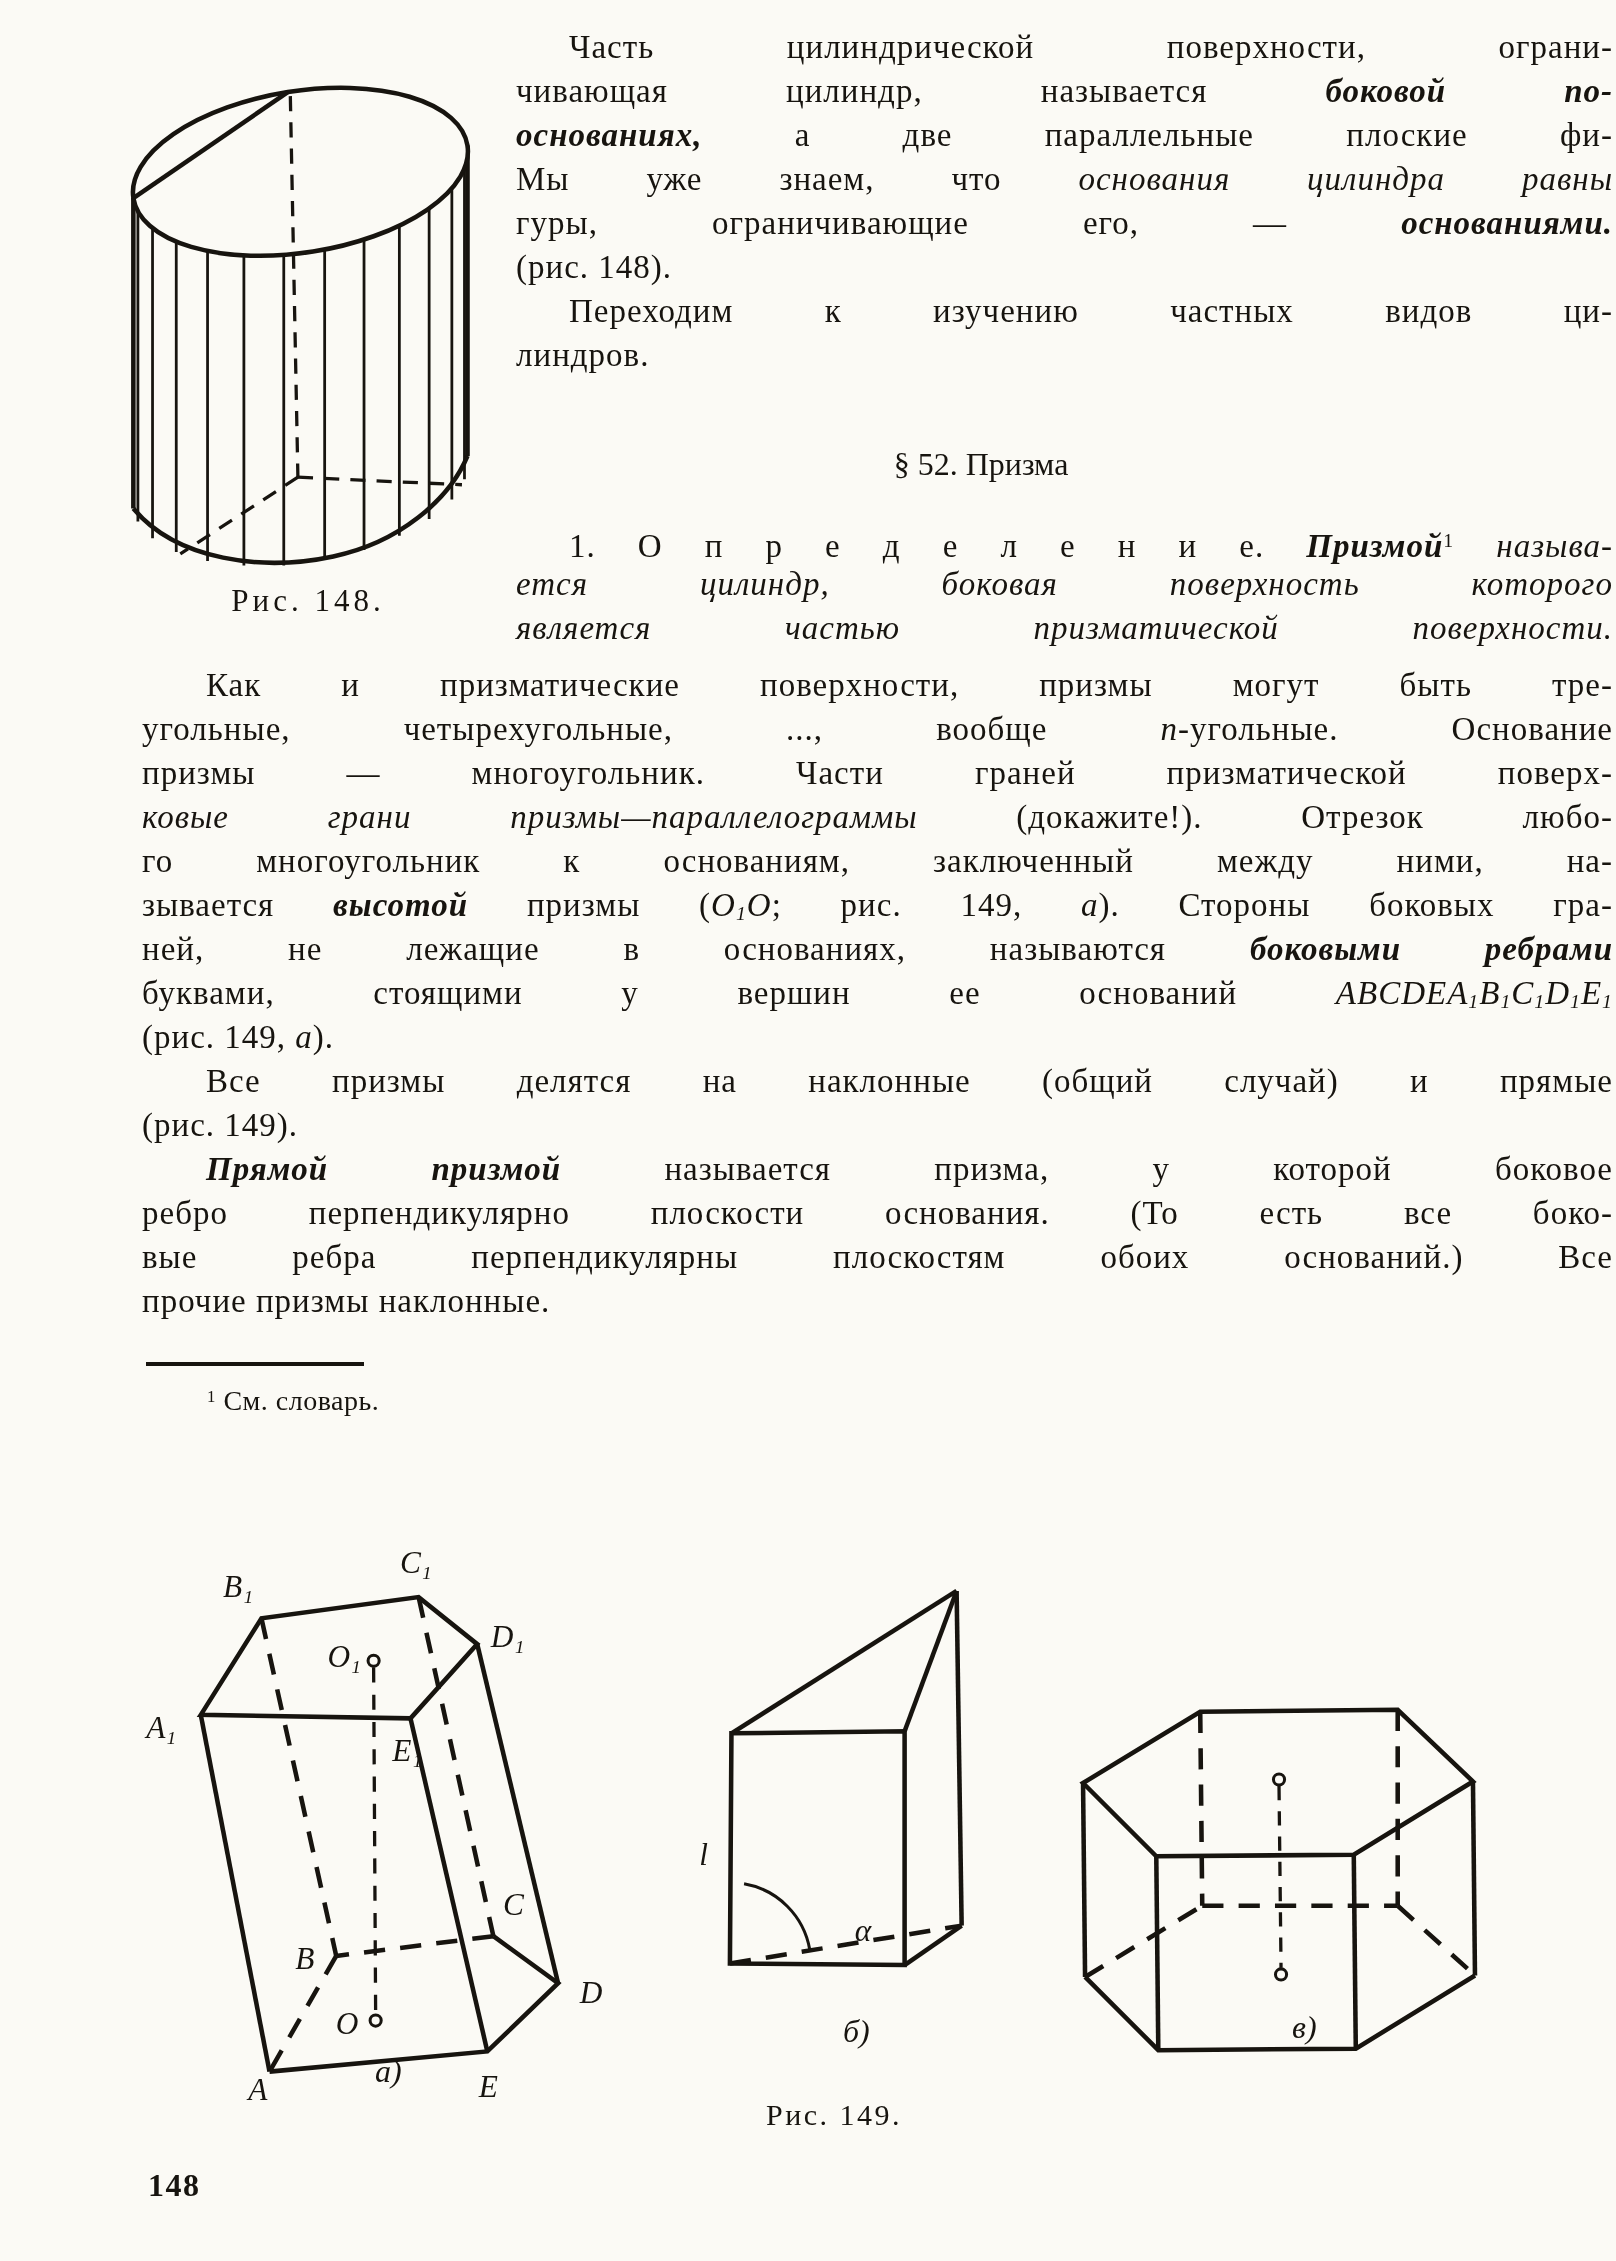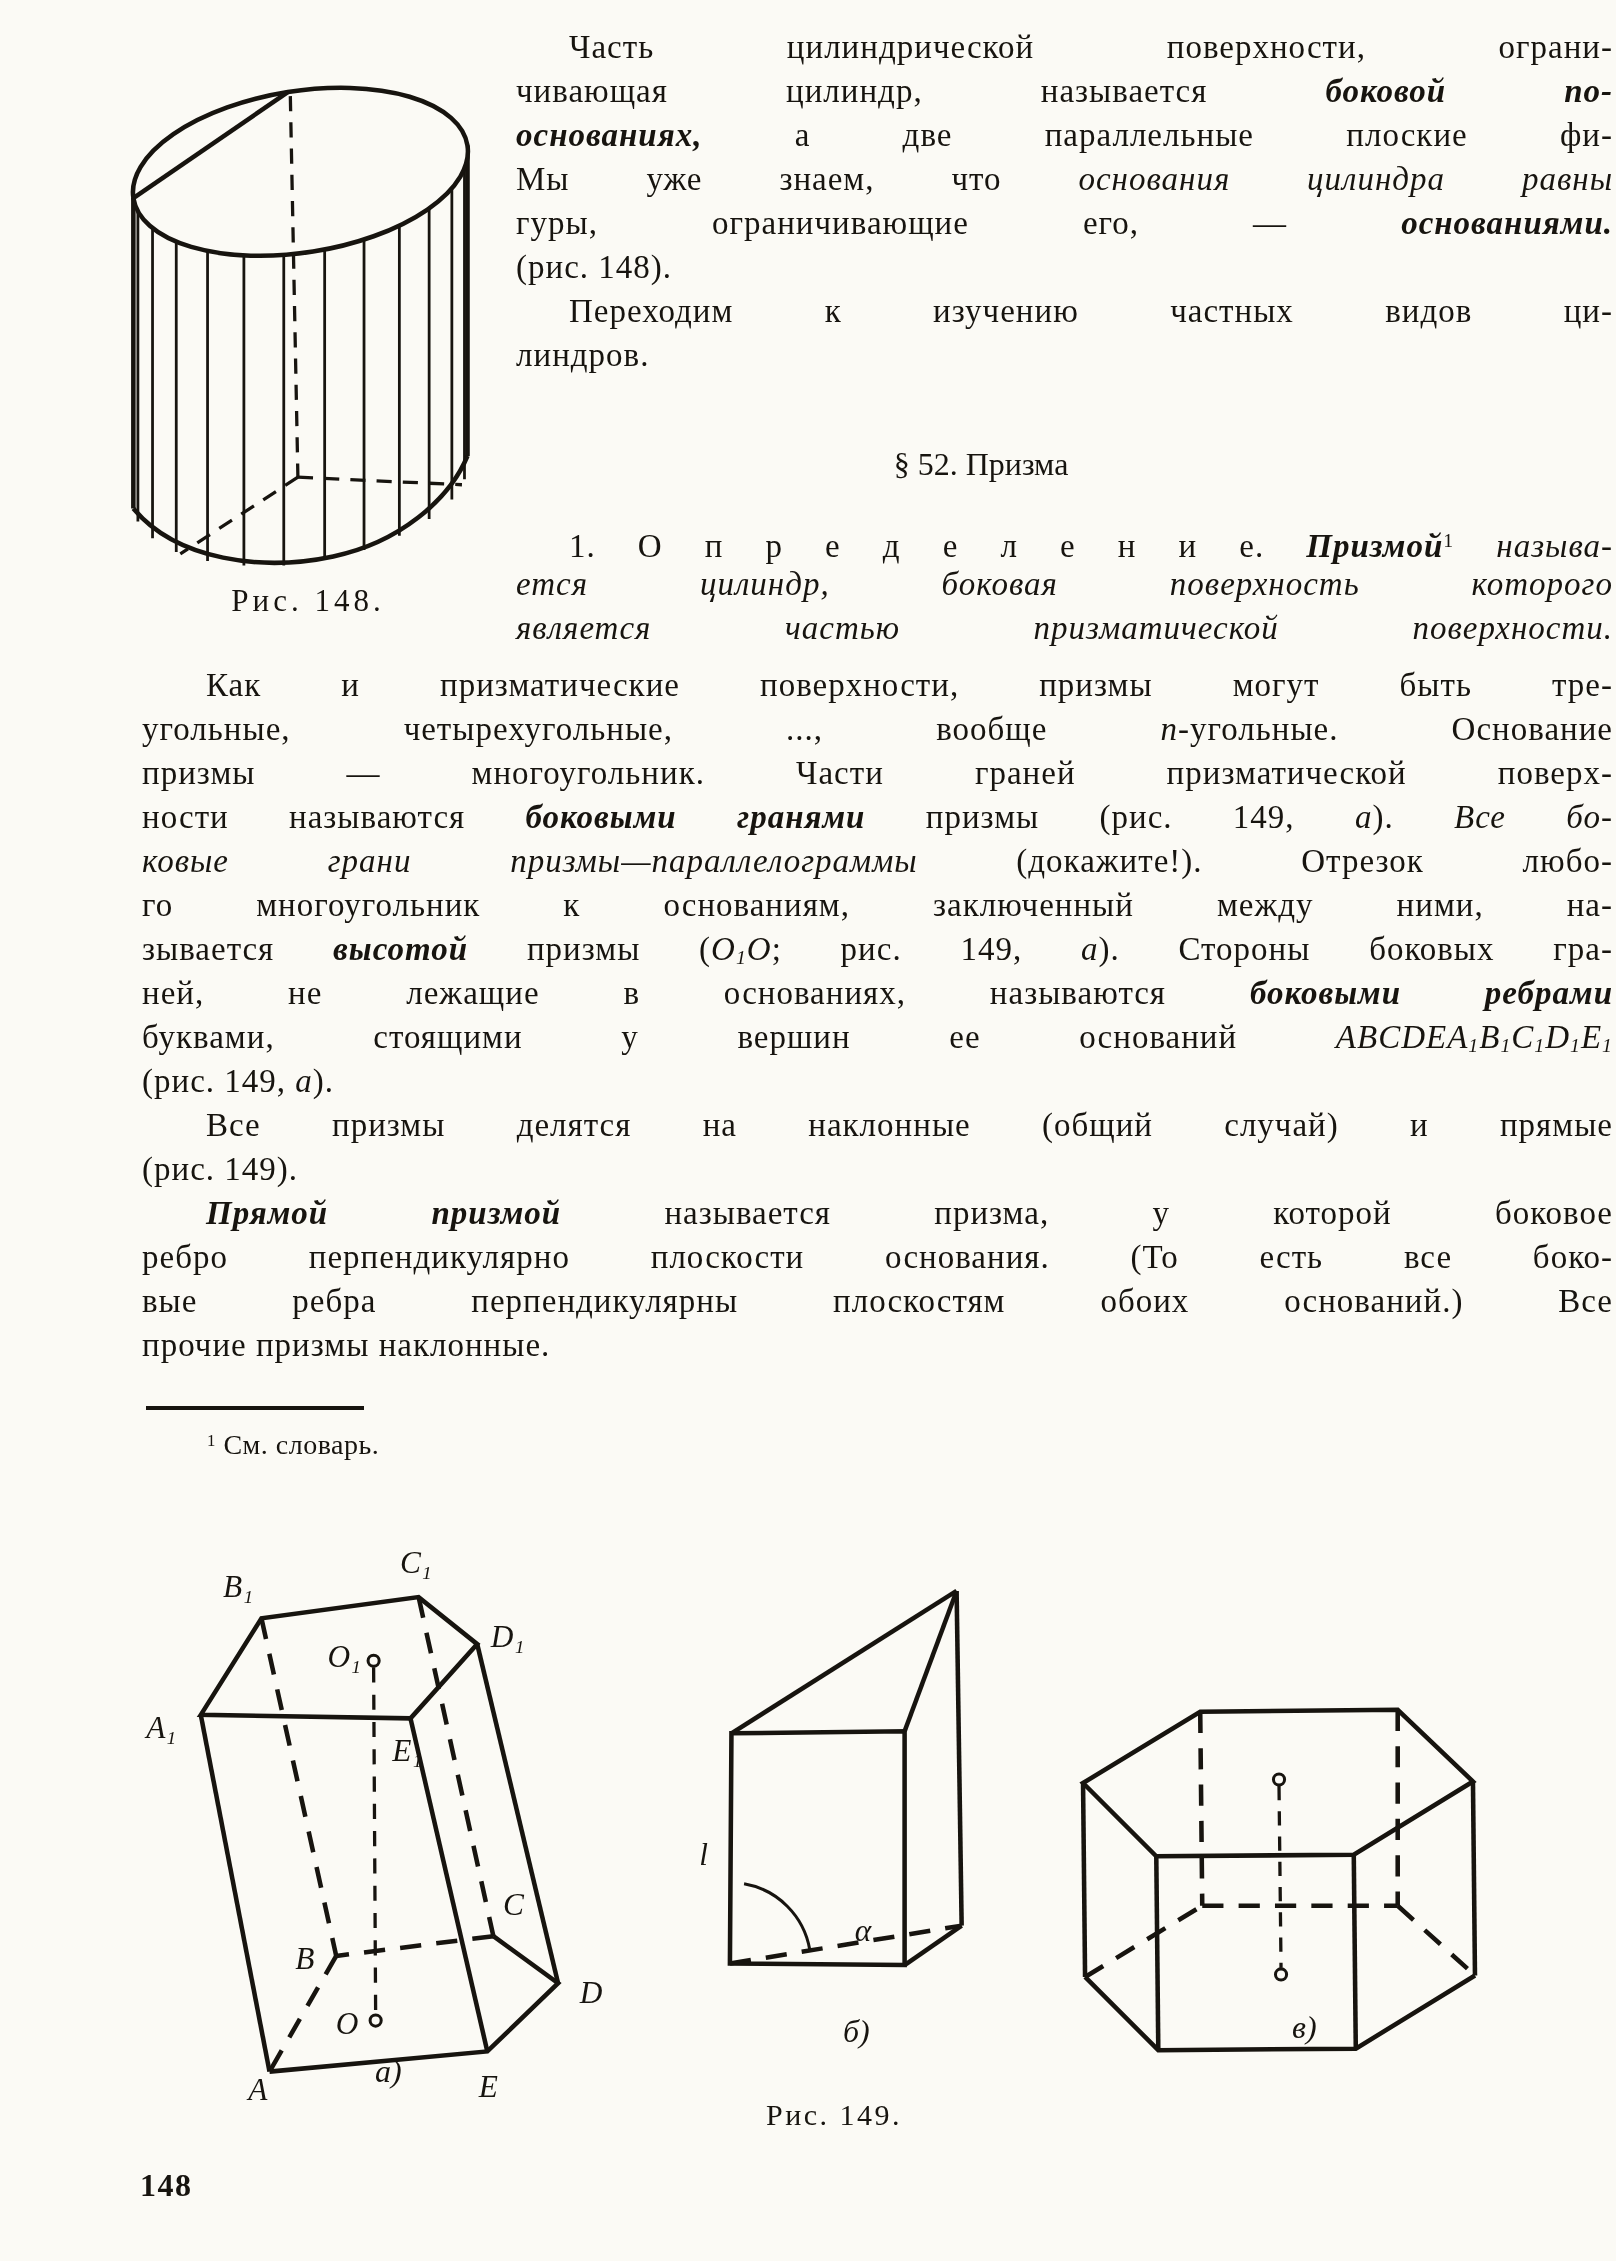--- a/index.html
+++ b/index.html
@@ -20,21 +20,21 @@
   .sg-sup{font-size:0.6em;vertical-align:0.5em}
   .sg-isub{font-style:italic;font-size:0.6em;vertical-align:-0.22em}
   .fig148{position:absolute;left:96px;top:20px;width:424px}
   .fig148 .cap{margin-top:7px;text-align:center;font-size:31px;letter-spacing:4px}
   .figa{position:absolute;left:141px;top:1540px}
   .figb{position:absolute;left:685px;top:1553px}
   .figv{position:absolute;left:1060px;top:1682px}
   .sublabel{position:absolute;font-size:32px;font-style:italic}
   .cap149{position:absolute;left:718px;top:2098px;width:232px;text-align:center;
           font-size:30px;letter-spacing:2.5px}
-  .pagenum{position:absolute;left:140px;top:2167px;font-size:32px;font-weight:bold;letter-spacing:1.5px}
+  .pagenum{position:absolute;left:148px;top:2167px;font-size:32px;font-weight:bold;letter-spacing:1.5px}
   .fn-rule{width:218px;height:3.5px;background:#17140f;margin:39px 0 0 4px}
   .footnote{font-size:28px;line-height:35px;margin:13px 0 0 65px;letter-spacing:0.5px}
   svg{display:block}
   svg text{font-family:"Liberation Serif","DejaVu Serif",serif;font-style:italic;fill:#17140f}
 </style>
 </head>
 <body>
 
 <div class="page">
 
@@ -80,21 +80,20 @@
     <div class="heading">§ 52. Призма</div>
     <div class="ln ind"><span class="sg-r">1. О п р е д е л е н и е. </span><span class="sg-bi">Призмой</span><span class="sg-sup">1</span><span class="sg-r"> </span><span class="sg-i">называ-</span></div>
     <div class="ln"><span class="sg-i">ется цилиндр, боковая поверхность которого</span></div>
     <div class="ln"><span class="sg-i">является частью призматической поверхности.</span></div>
   </div>
 
   <div class="col-full">
     <div class="ln ind"><span class="sg-r">Как и призматические поверхности, призмы могут быть тре-</span></div>
     <div class="ln"><span class="sg-r">угольные, четырехугольные, ..., вообще </span><span class="sg-i">n</span><span class="sg-r">-угольные. Основание</span></div>
     <div class="ln"><span class="sg-r">призмы — многоугольник. Части граней призматической поверх-</span></div>
-    <div class="ln"><span class="sg-r">ности называются </span><span class="sg-bi">боковыми гранями</span><span class="sg-r"> призмы (рис. 149, </span><span class="sg-i">а</span><span class="sg-r">). </span><span class="sg-i">Все бо-</span></div>
     <div class="ln"><span class="sg-i">ковые грани призмы—параллелограммы</span><span class="sg-r"> (докажите!). Отрезок любо-</span></div>
     <div class="ln"><span class="sg-r">го многоугольник к основаниям, заключенный между ними, на-</span></div>
     <div class="ln"><span class="sg-r">зывается </span><span class="sg-bi">высотой</span><span class="sg-r"> призмы (</span><span class="sg-i">O</span><span class="sg-isub">1</span><span class="sg-i">O</span><span class="sg-r">; рис. 149, </span><span class="sg-i">а</span><span class="sg-r">). Стороны боковых гра-</span></div>
     <div class="ln"><span class="sg-r">ней, не лежащие в основаниях, называются </span><span class="sg-bi">боковыми ребрами</span></div>
     <div class="ln"><span class="sg-r">буквами, стоящими у вершин ее оснований </span><span class="sg-i">ABCDEA</span><span class="sg-isub">1</span><span class="sg-i">B</span><span class="sg-isub">1</span><span class="sg-i">C</span><span class="sg-isub">1</span><span class="sg-i">D</span><span class="sg-isub">1</span><span class="sg-i">E</span><span class="sg-isub">1</span></div>
     <div class="ln end"><span class="sg-r">(рис. 149, </span><span class="sg-i">а</span><span class="sg-r">).</span></div>
     <div class="ln ind"><span class="sg-r">Все призмы делятся на наклонные (общий случай) и прямые</span></div>
     <div class="ln end"><span class="sg-r">(рис. 149).</span></div>
     <div class="ln ind"><span class="sg-bi">Прямой призмой</span><span class="sg-r"> называется призма, у которой боковое</span></div>
     <div class="ln"><span class="sg-r">ребро перпендикулярно плоскости основания. (То есть все боко-</span></div>

